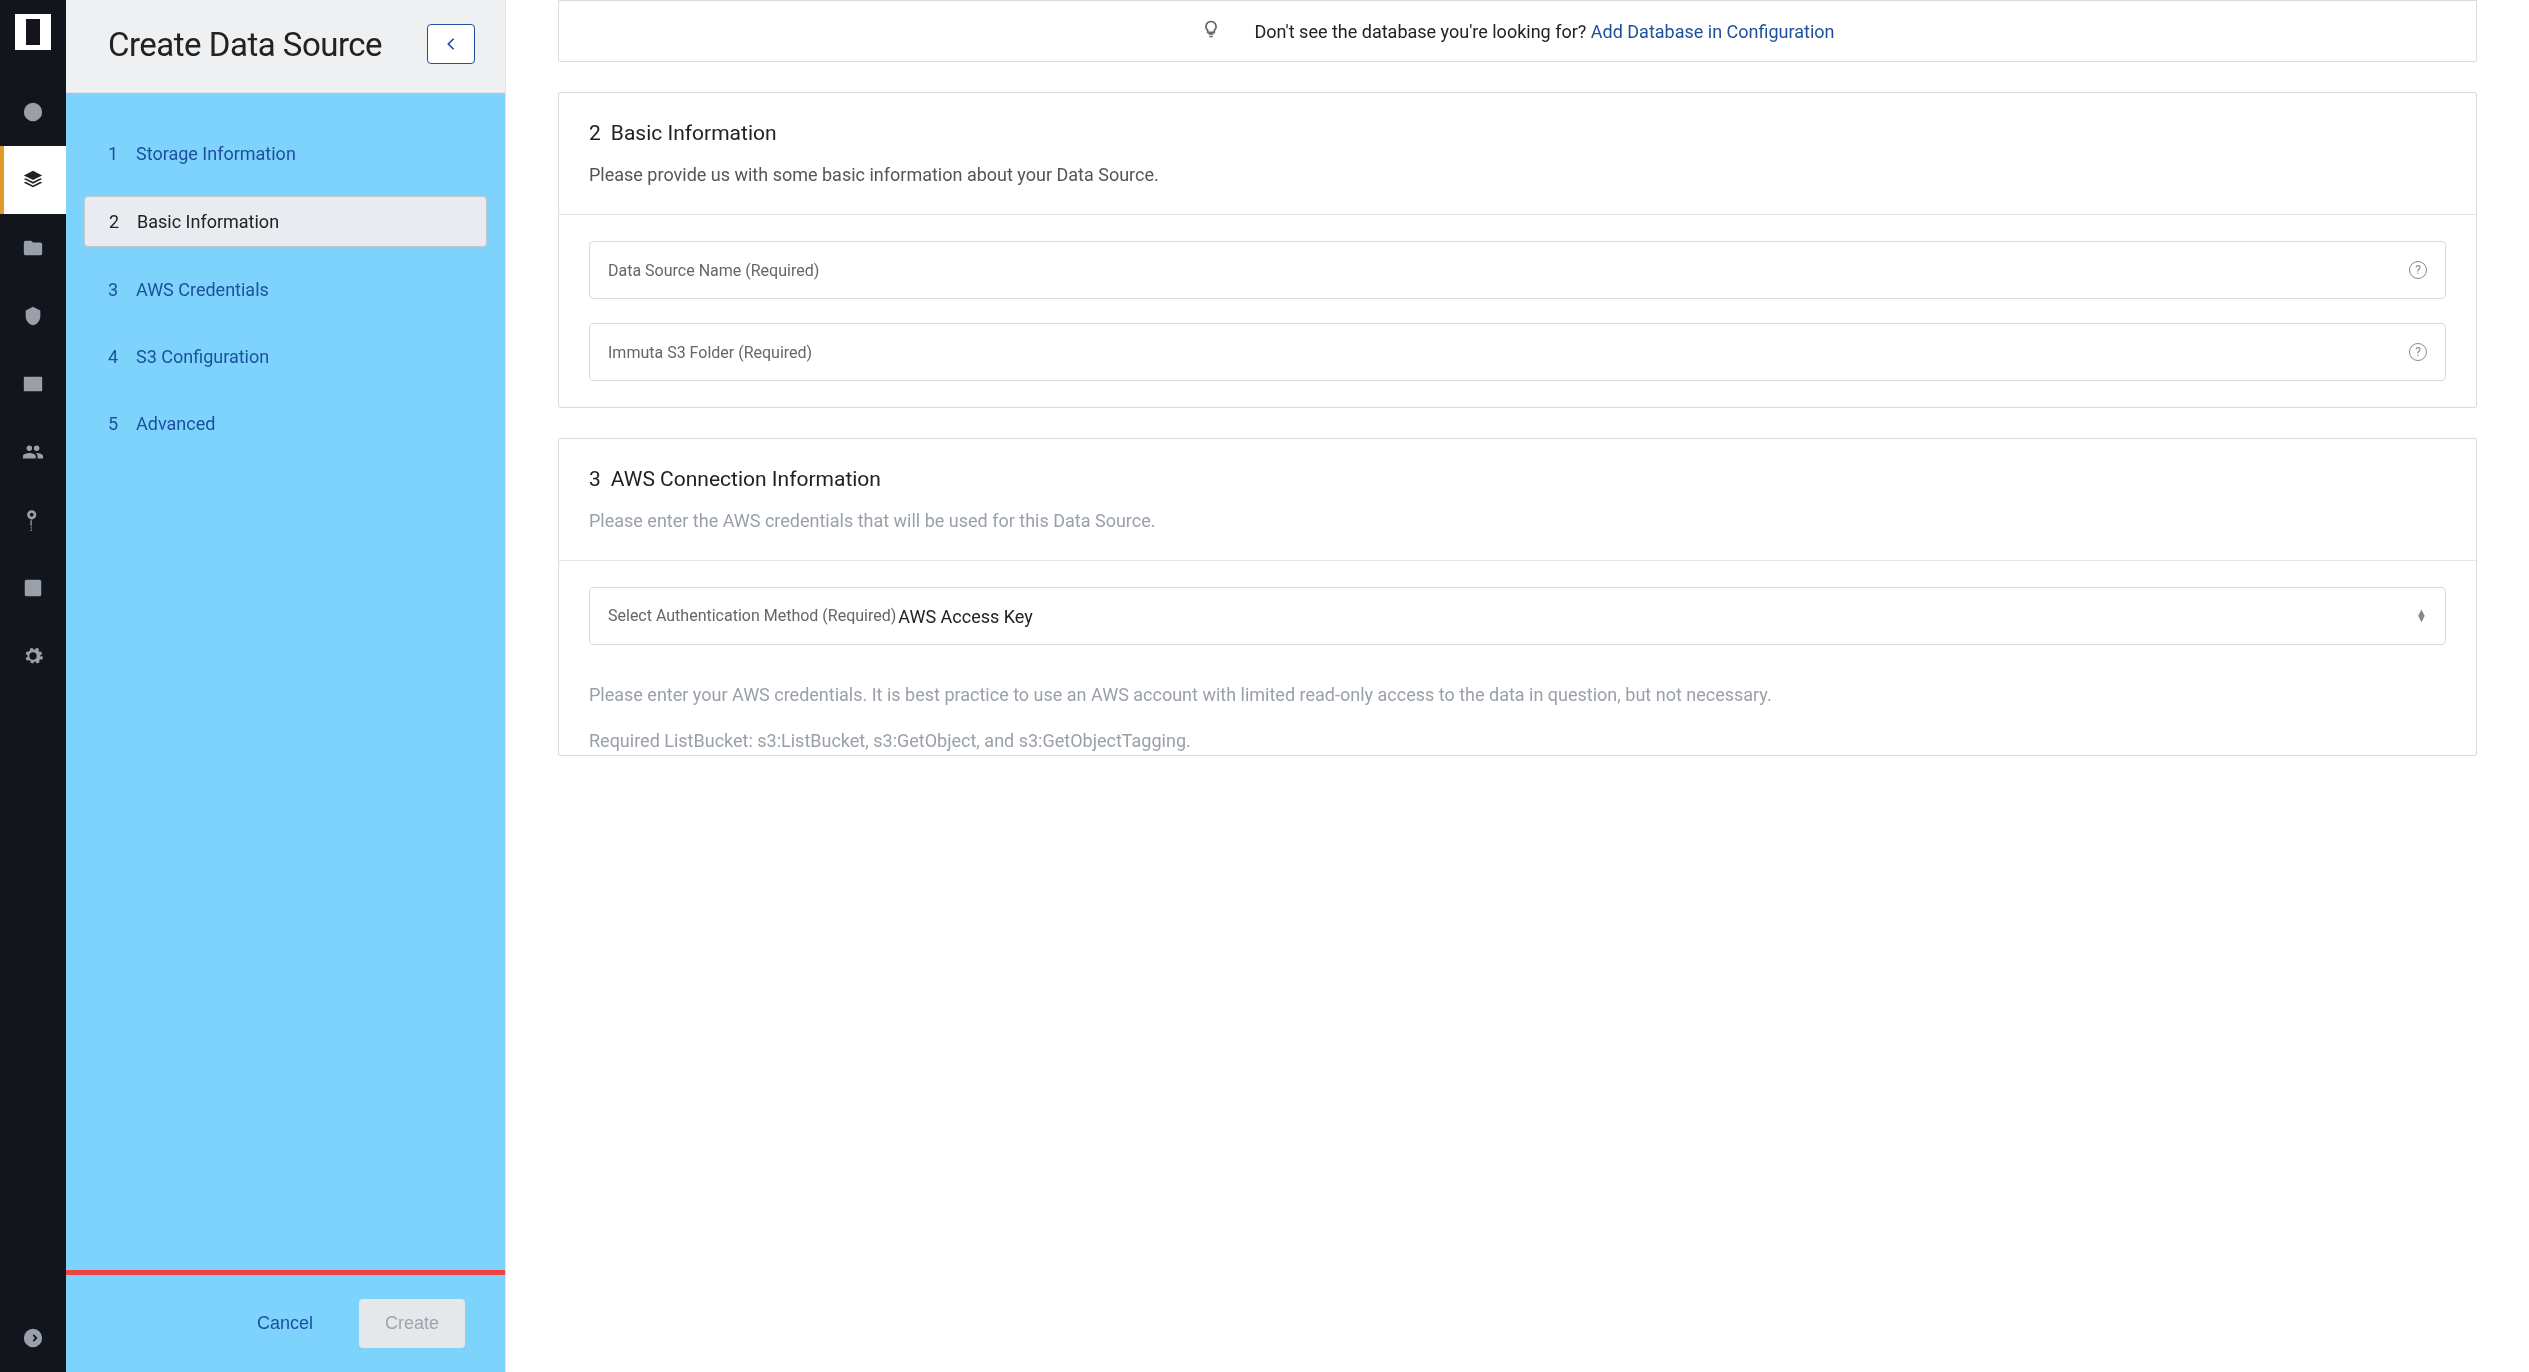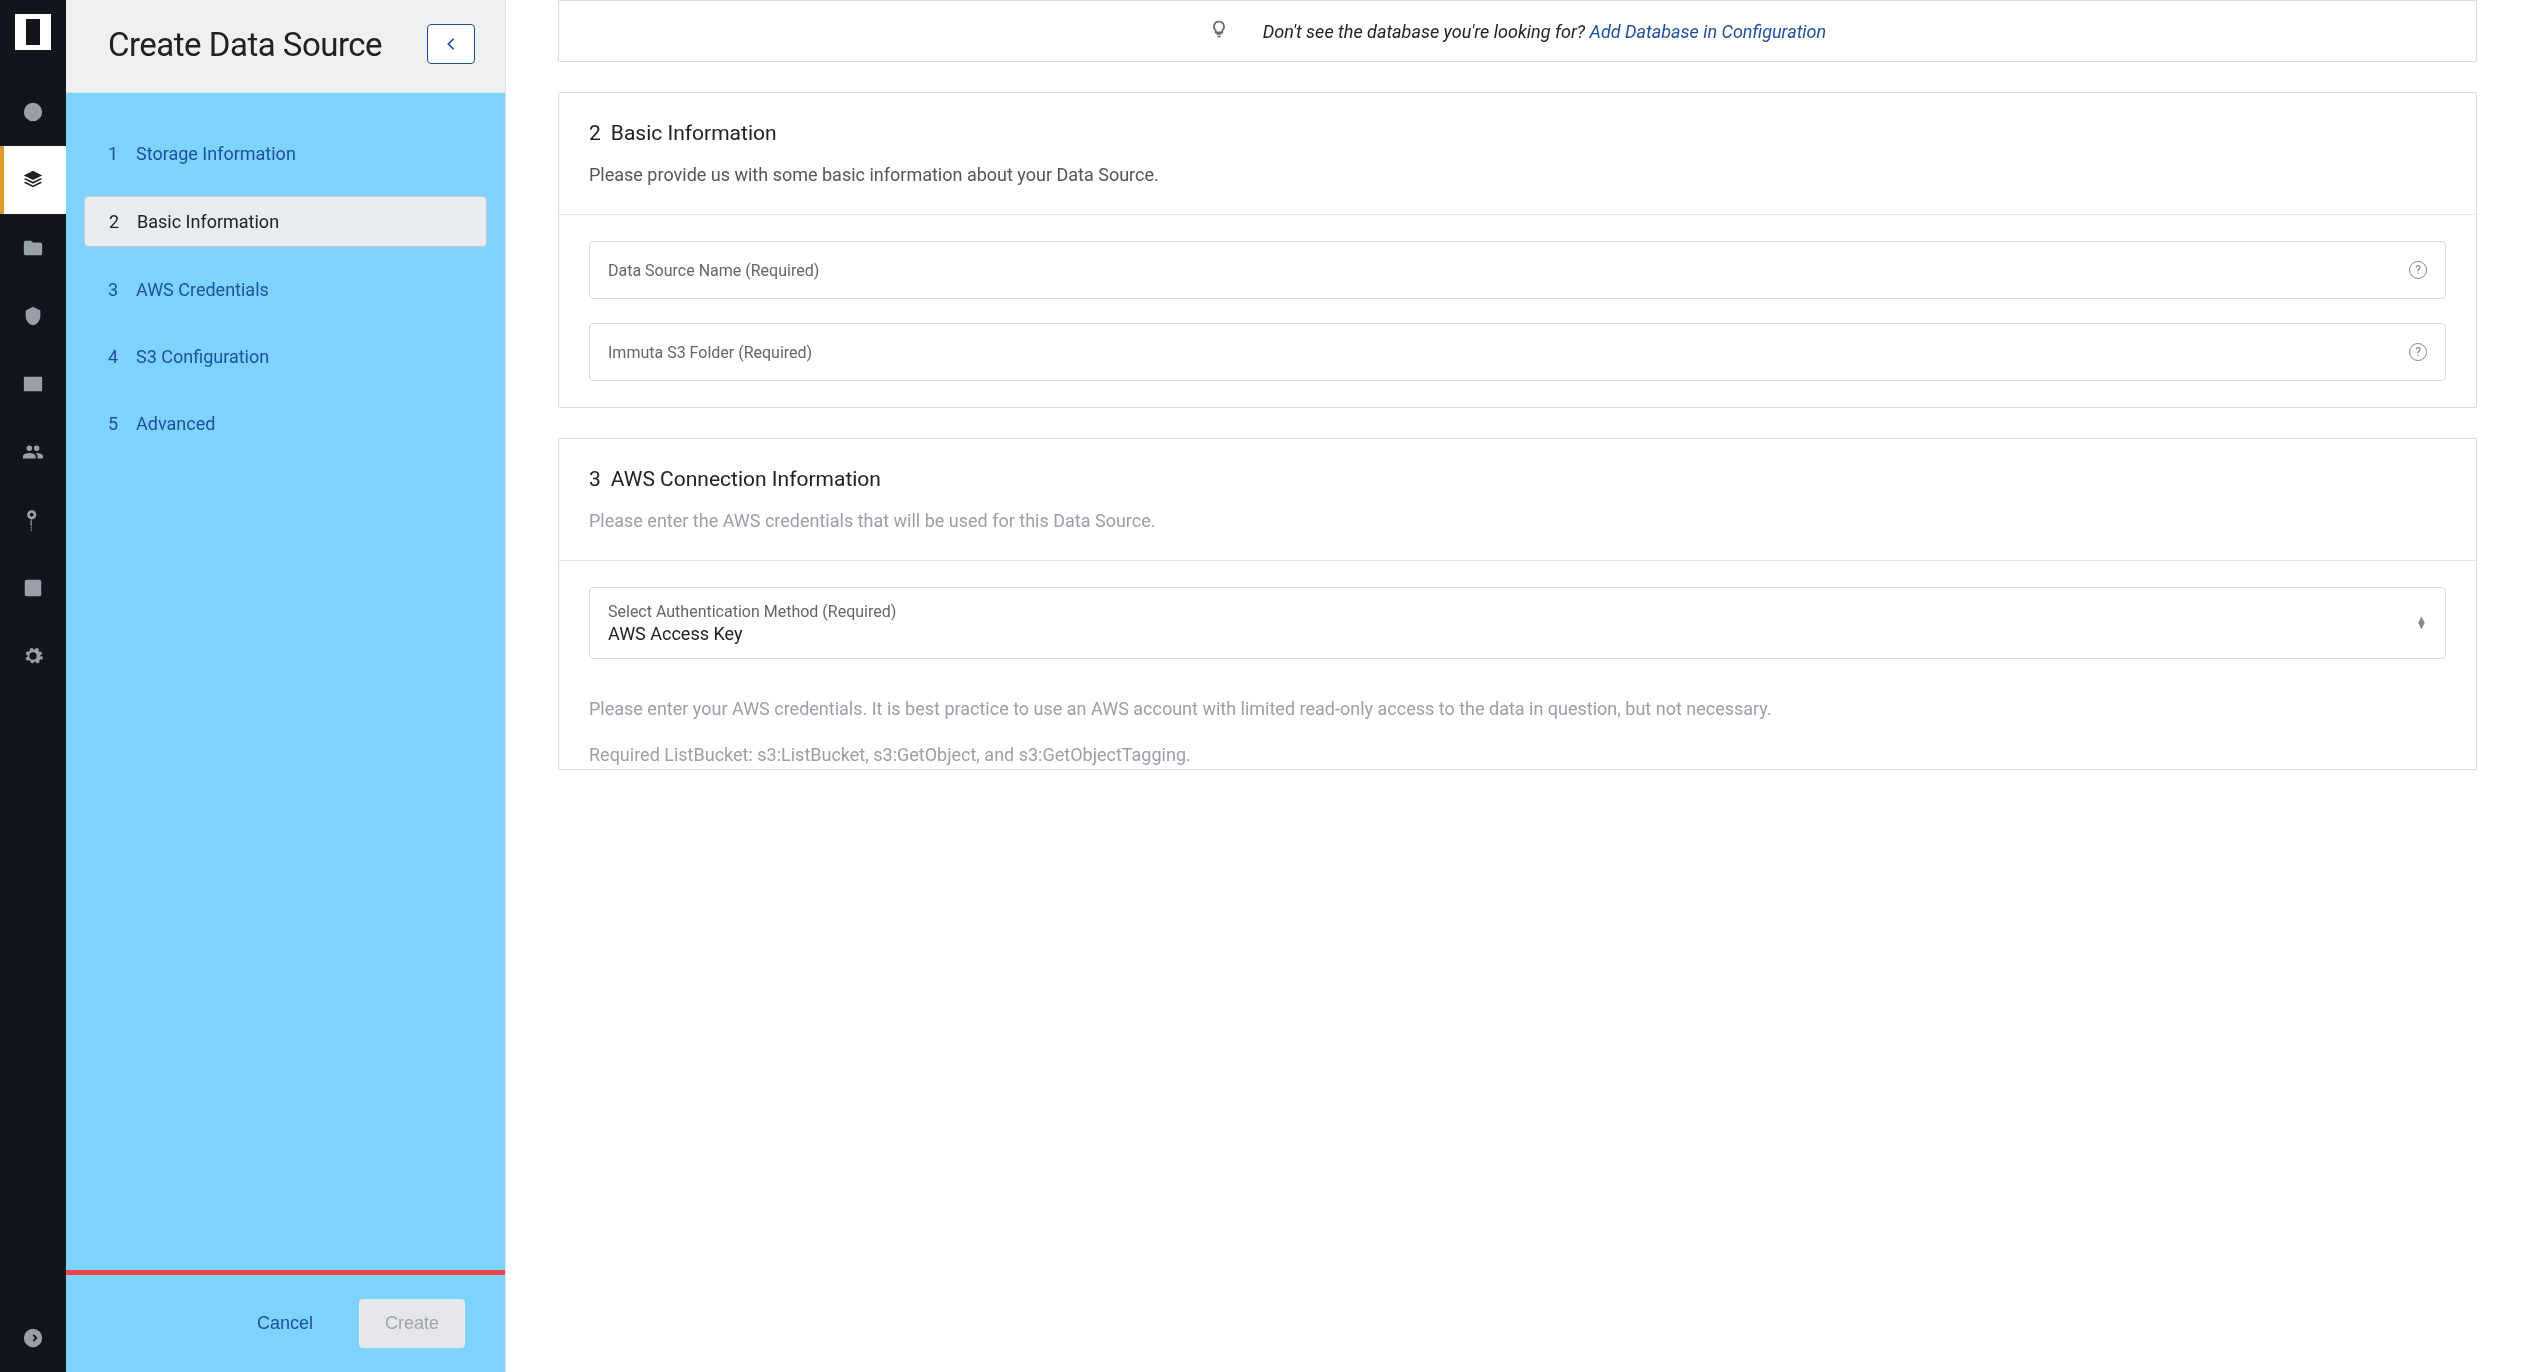--- a/index.html
+++ b/index.html
@@ -28,34 +28,34 @@
 .step.active { background:#e8ebef; border:1px solid #c2c7cf; color:#222; }
 .step-num { width:18px; text-align:center; }
 
 .sb-footer { border-top:5px solid #ef4444; padding:24px 40px; display:flex; justify-content:flex-end; align-items:center; gap:46px; }
 .cancel-btn { color:#1e4f9e; font-size:18px; background:none; border:none; cursor:pointer; }
 .create-btn { background:#e5e7eb; color:#9fa4ac; font-size:18px; border:none; border-radius:4px; padding:14px 26px; cursor:not-allowed; }
 
 
 .main { flex:1; overflow-y:auto; padding:0 52px 40px 52px; }
 .card { border:1px solid #d8dce2; border-radius:2px; margin-top:30px; }
-.card.tip { border-top-left-radius:0; border-top-right-radius:0; margin-top:0; padding:18px 28px; display:flex; align-items:center; gap:34px; justify-content:center;font-style:italic; }
+.card.tip { border-top-left-radius:0; border-top-right-radius:0; margin-top:0; padding:18px 28px; display:flex; align-items:center; gap:34px; justify-content:center; }
 .tip-icon { color:#666; }
 .tip-text { font-size:18px; color:#222; }
 .tip-link { color:#1e4f9e; cursor:pointer; }
 .card-head { padding:28px 30px 26px 30px; border-bottom:1px solid #e3e5e9; }
 .card-title { font-size:21px; color:#222; margin-bottom:16px; }
 .card-num { margin-right:10px; }
 .card-desc { font-size:18px; color:#555; line-height:1.5; }
 .card-body { padding:26px 30px; }
 .field { border:1px solid #d8dce2; border-radius:4px; padding:14px 18px; margin-bottom:24px; display:flex; align-items:center; justify-content:space-between; min-height:58px; }
 .field:last-child { margin-bottom:0; }
 .field-label { font-size:16px; color:#666; }
 .field-value { font-size:18px; color:#222; }
-.field-col { display:flex; flex-direction:column; gap:2px; }
+.field-col { display:flex; gap:2px; }
 .help-icon { color:#888; width:18px; height:18px; border:1.5px solid currentColor; border-radius:50%; display:flex; align-items:center; justify-content:center; font-size:12px; flex-shrink:0; }
 .select-chevrons { color:#888; display:flex; flex-direction:column; line-height:6px; font-size:11px; }
 .card-note { padding:0 30px 0 30px; font-size:18px; color:#9aa0a9; line-height:1.55; margin-top:10px; }
 .card-note + .card-note { margin-top:18px; }
 .card3-desc { color:#9aa0a9; }
 </style>
 </head>
 <body>
 
 <div class="app">

